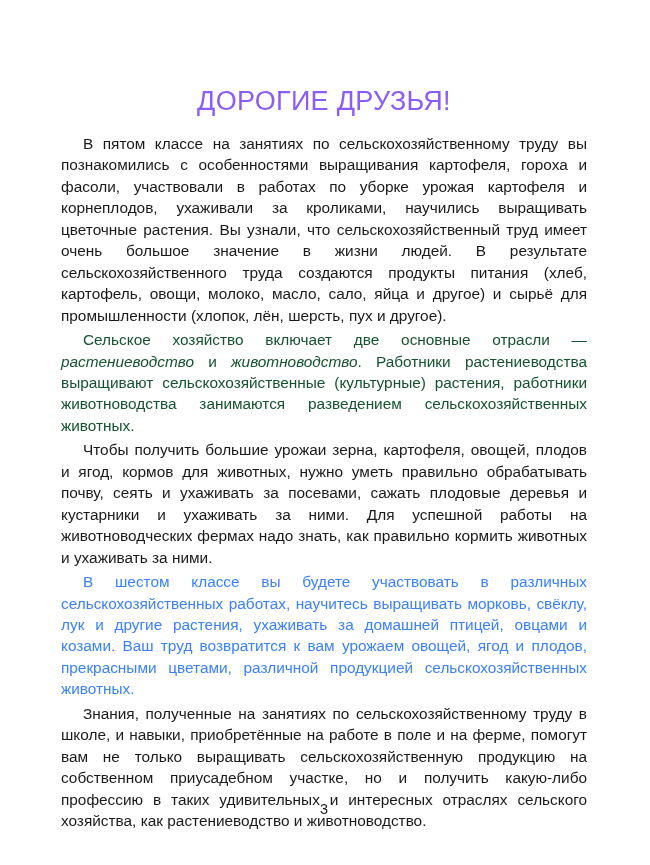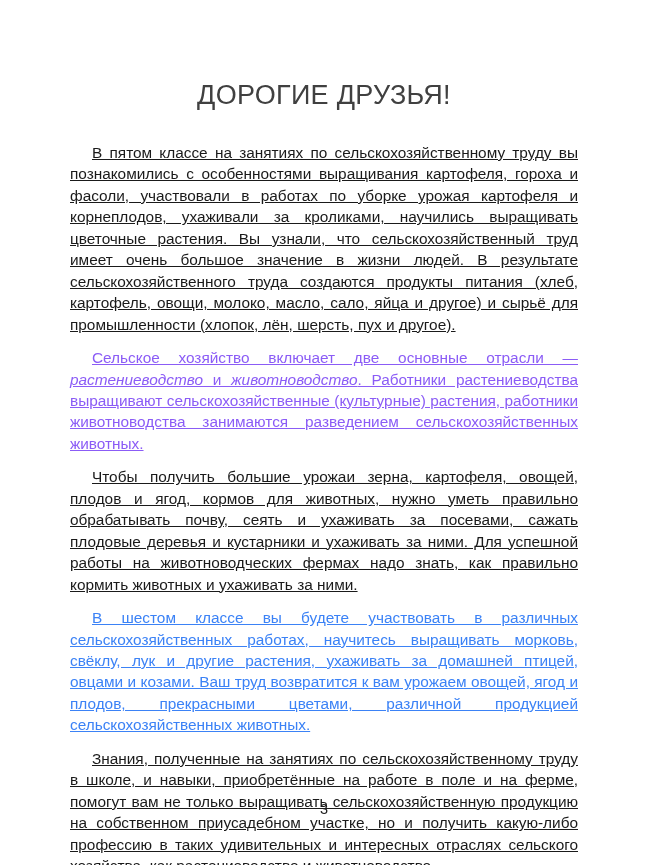--- a/index.html
+++ b/index.html
@@ -41,31 +41,30 @@
     line-height: 1;
     white-space: nowrap;
   }
   .body-text {
     position: absolute;
     left: 0;
     top: 130px;
     width: 532px;
   }
   .para {
-    margin: 12px;
+    margin: 3px;
     padding: 0;
     text-align: justify;
     text-justify: inter-word;
     text-indent: 22px;
     font-size: 15.4px;
     line-height: 21.45px;
     letter-spacing: -0.02px;
     word-spacing: 0.1px;
     hyphens: manual;
-    text-decoration: underline;
   }
   .para em {
     font-style: italic;
   }
   .page-number {
     position: absolute;
     left: 0;
     top: 802px;
     width: 532px;
     text-align: center;
@@ -73,25 +72,25 @@
     line-height: 1;
     color: #1a1a1a;
   }
 </style>
 </head>
 <body>
 
 <div class="page" style="background: rgb(255, 255, 255);">
   <div class="content">
 
-    <h1 class="page-title" style="color: #404040;">ДОРОГИЕ ДРУЗЬЯ!</h1>
+    <h1 class="page-title" style="color: #8b5cf6; margin-top: 6px;">ДОРОГИЕ ДРУЗЬЯ!</h1>
 
     <div class="body-text">
         <p class="para" style="color: rgb(26, 26, 26);"><span>В пятом классе на занятиях по сельскохозяйственному труду вы познакомились с особенностями выращивания картофеля, гороха и фасоли, участвовали в работах по уборке урожая картофеля и корнеплодов, ухаживали за кроликами, научились выращивать цветочные растения. Вы узнали, что сельскохозяйственный труд имеет очень большое значение в жизни людей. В результате сельскохозяйственного труда создаются продукты питания (хлеб, картофель, овощи, молоко, масло, сало, яйца и другое) и сырьё для промышленности (хлопок, лён, шерсть, пух и другое).</span></p>
-        <p class="para" style="color: #8b5cf6;"><span>Сельское хозяйство включает две основные отрасли — </span><em>растениеводство</em><span> и </span><em>животноводство</em><span>. Работники растениеводства выращивают сельскохозяйственные (культурные) растения, работники животноводства занимаются разведением сельскохозяйственных животных.</span></p>
+        <p class="para" style="color: #14532d;"><span>Сельское хозяйство включает две основные отрасли — </span><em>растениеводство</em><span> и </span><em>животноводство</em><span>. Работники растениеводства выращивают сельскохозяйственные (культурные) растения, работники животноводства занимаются разведением сельскохозяйственных животных.</span></p>
         <p class="para" style="color: rgb(26, 26, 26);"><span>Чтобы получить большие урожаи зерна, картофеля, овощей, плодов и ягод, кормов для животных, нужно уметь правильно обрабатывать почву, сеять и ухаживать за посевами, сажать плодовые деревья и кустарники и ухаживать за ними. Для успешной работы на животноводческих фермах надо знать, как правильно кормить животных и ухаживать за ними.</span></p>
         <p class="para" style="color: #3b82f6;"><span>В шестом классе вы будете участвовать в различных сельскохозяйственных работах, научитесь выращивать морковь, свёклу, лук и другие растения, ухаживать за домашней птицей, овцами и козами. Ваш труд возвратится к вам урожаем овощей, ягод и плодов, прекрасными цветами, различной продукцией сельскохозяйственных животных.</span></p>
         <p class="para" style="color: rgb(26, 26, 26);"><span>Знания, полученные на занятиях по сельскохозяйственному труду в школе, и навыки, приобретённые на работе в поле и на ферме, помогут вам не только выращивать сельскохозяйственную продукцию на собственном приусадебном участке, но и получить какую-либо профессию в таких удивительных и интересных отраслях сельского хозяйства, как растениеводство и животноводство.</span></p>
       </div>
 
     <div class="page-number" style="color: rgb(26, 26, 26);">3</div>
 
   </div>
 </div>
 

